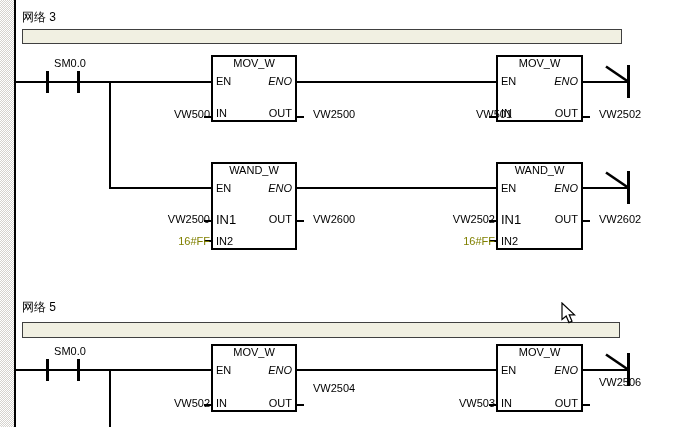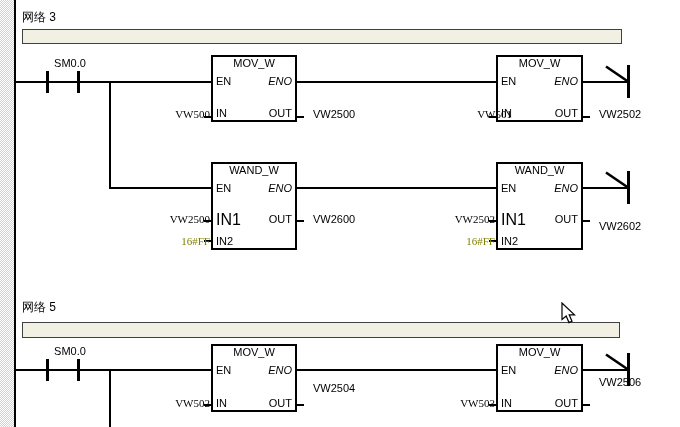--- a/index.html
+++ b/index.html
@@ -19,30 +19,30 @@
     background-size:2px 2px;
   }
   .wire{position:absolute;background:var(--wire);}
   .net-title{position:absolute;font-weight:normal;font-size:12px;line-height:14px;white-space:nowrap;}
   .comment-bar{
     position:absolute;box-sizing:border-box;height:15px;
     background:var(--comment-fill);border:1px solid var(--comment-border);
     font-size:11px;line-height:13px;overflow:hidden;
   }
   .lbl{position:absolute;font-size:11px;line-height:13px;white-space:nowrap;margin-left:8px;}
-  .lbl.r{text-align:right;font-family:Liberation Serif, serif;}
+  .lbl.r{text-align:right;}
   .lbl.c{text-align:center;}
   .const{color:var(--constant-operand);}
   .fbox{position:absolute;box-sizing:border-box;border:2px solid #000;background:#fff;}
   .fb-title{position:absolute;left:0;right:0;top:0;text-align:center;font-size:11px;line-height:13px;}
   .fb-en{position:absolute;left:3px;top:18px;font-size:11px;line-height:13px;}
   .fb-eno{position:absolute;right:3px;top:18px;font-size:11px;line-height:13px;font-style:italic;}
   .fb-bl{position:absolute;left:3px;bottom:0;font-size:11px;line-height:13px;}
   .fb-br{position:absolute;right:3px;bottom:0;font-size:11px;line-height:13px;}
-  .fb-ml{position:absolute;left:3px;top:49px;font-size:16px;line-height:13px;}
+  .fb-ml{position:absolute;left:3px;top:49px;font-size:13px;line-height:13px;}
   .fb-mr{position:absolute;right:3px;top:49px;font-size:11px;line-height:13px;}
   .tick{position:absolute;width:7px;height:2px;background:#000;}
   .arrow{position:absolute;}
   .cursor{position:absolute;}
 </style>
 </head>
 <body>
 
 <div class="screen">
 
@@ -119,21 +119,21 @@
     <div class="fb-eno">ENO</div>
     <div class="fb-ml">IN1</div>
     <div class="fb-mr">OUT</div>
     <div class="fb-bl">IN2</div>
   </div>
   <div class="tick" style="left:489px;top:220px"></div>
   <div class="tick" style="left:489px;top:240px"></div>
   <div class="tick" style="left:583px;top:220px"></div>
   <div class="lbl r" style="left:433px;top:213px;width:54px">VW2502</div>
   <div class="lbl r const" style="left:443px;top:235px;width:44px">16#FF</div>
-  <div class="lbl" style="left:591px;top:220px">VW2602</div>
+  <div class="lbl" style="left:591px;top:213px">VW2602</div>
 
   <svg class="arrow" style="left:603px;top:171px" width="28" height="34" viewBox="0 0 28 34">
     <line x1="3" y1="1.5" x2="25" y2="16.5" stroke="#000" stroke-width="2.6"></line>
     <rect x="24" y="0" width="3" height="33" fill="#000"></rect>
   </svg>
 
   <div class="net-title" style="left:22px;top:300px">网络 5</div>
   <div class="comment-bar" style="left:22px;top:322px;width:598px;height:16px"></div>
 
   <div class="wire" style="left:16px;top:369px;width:30px;height:2px"></div>

